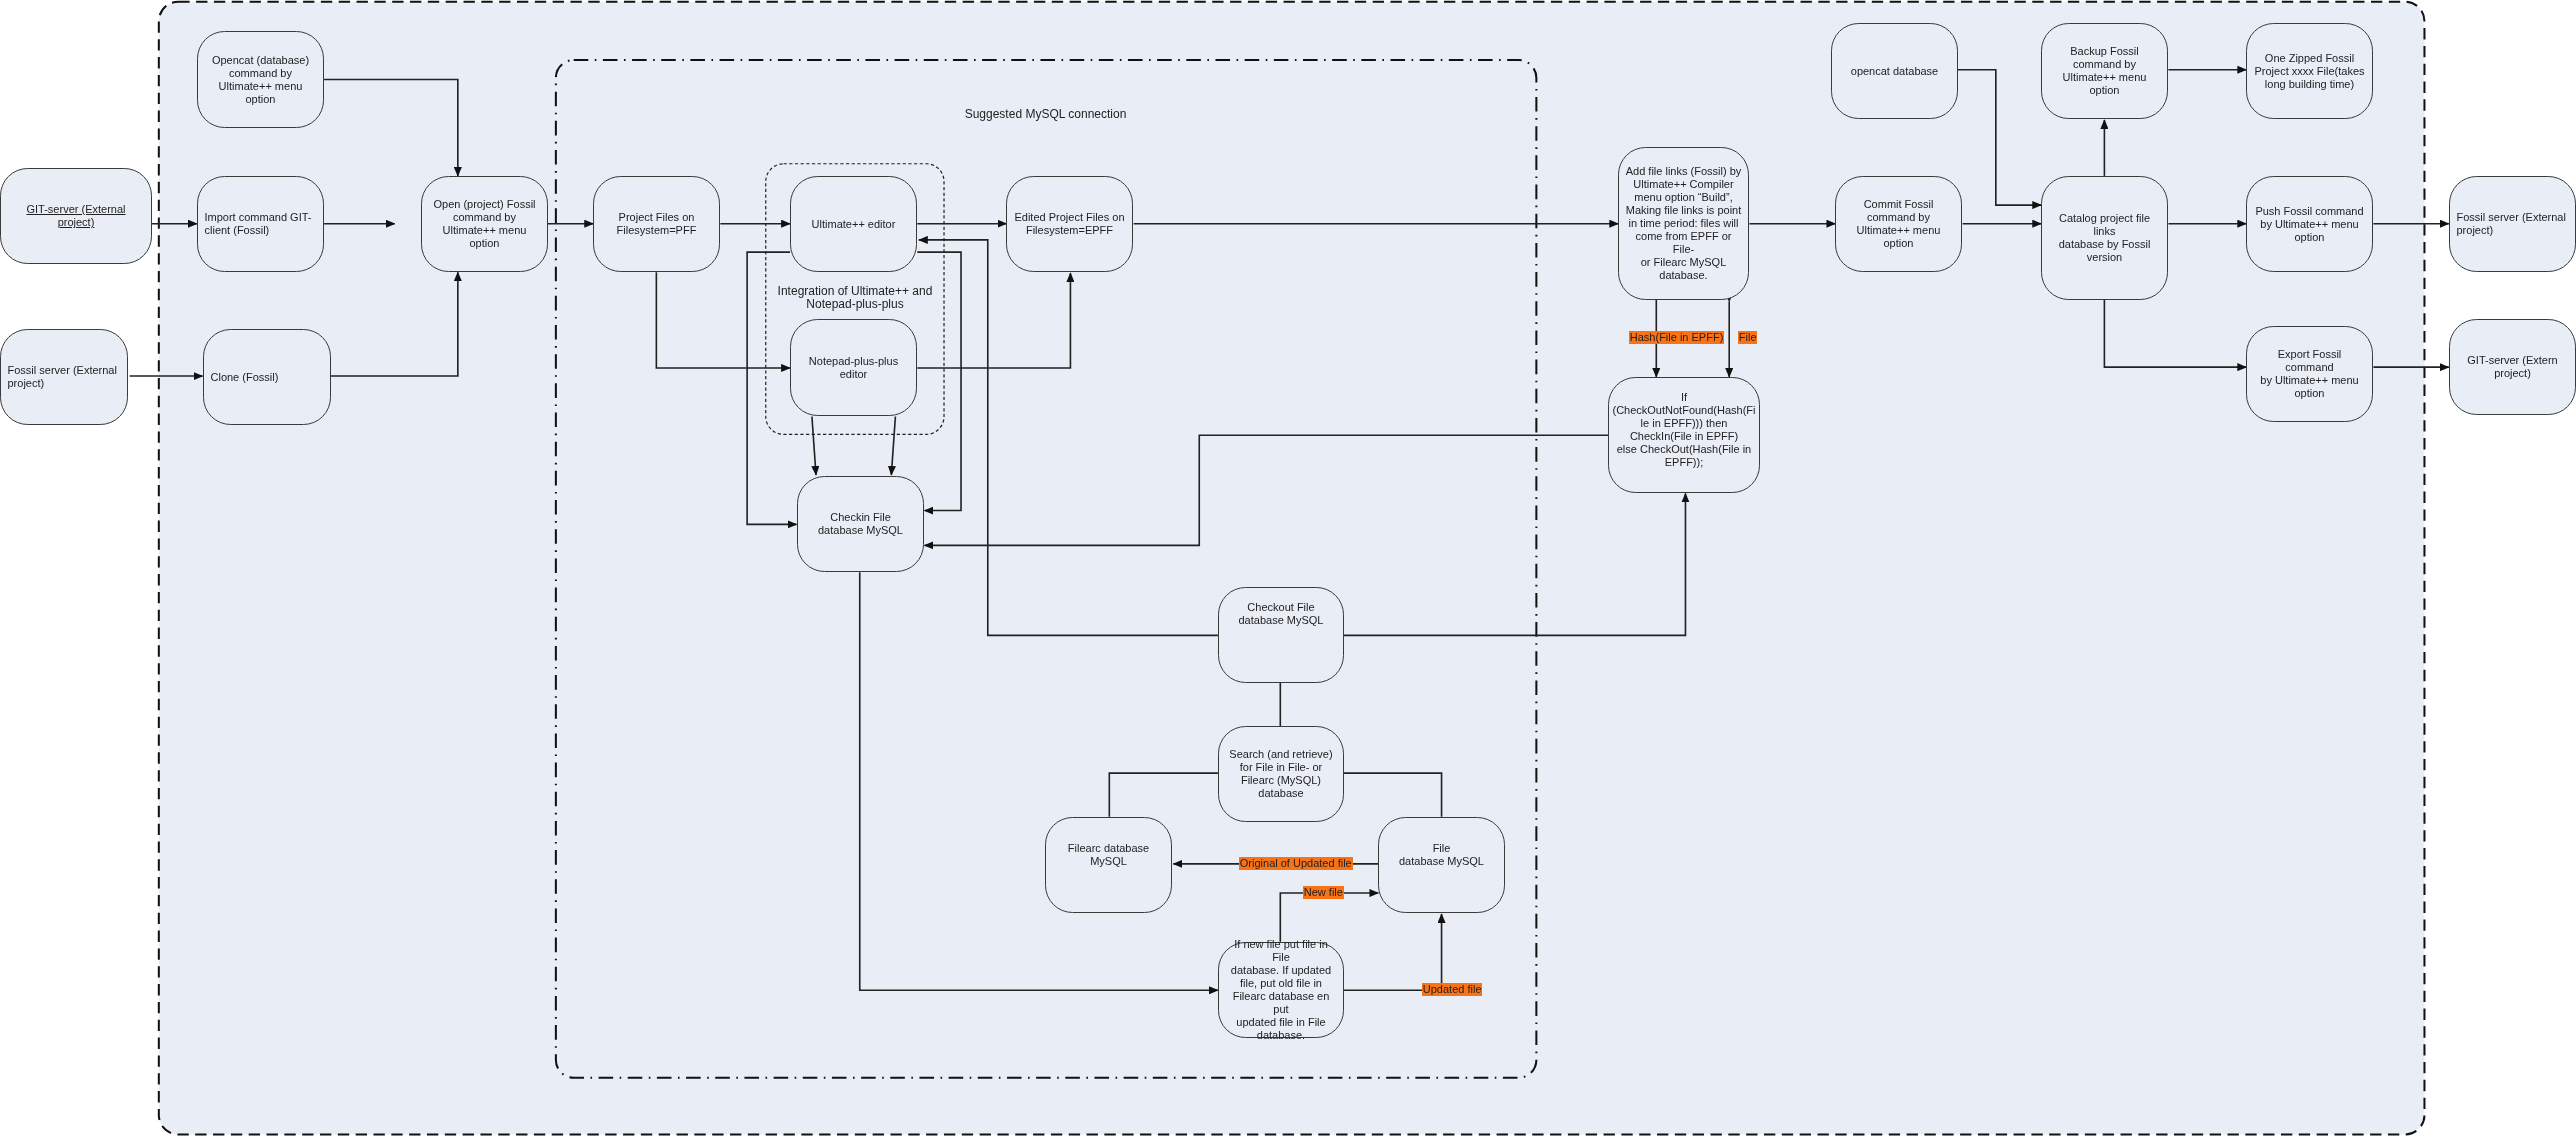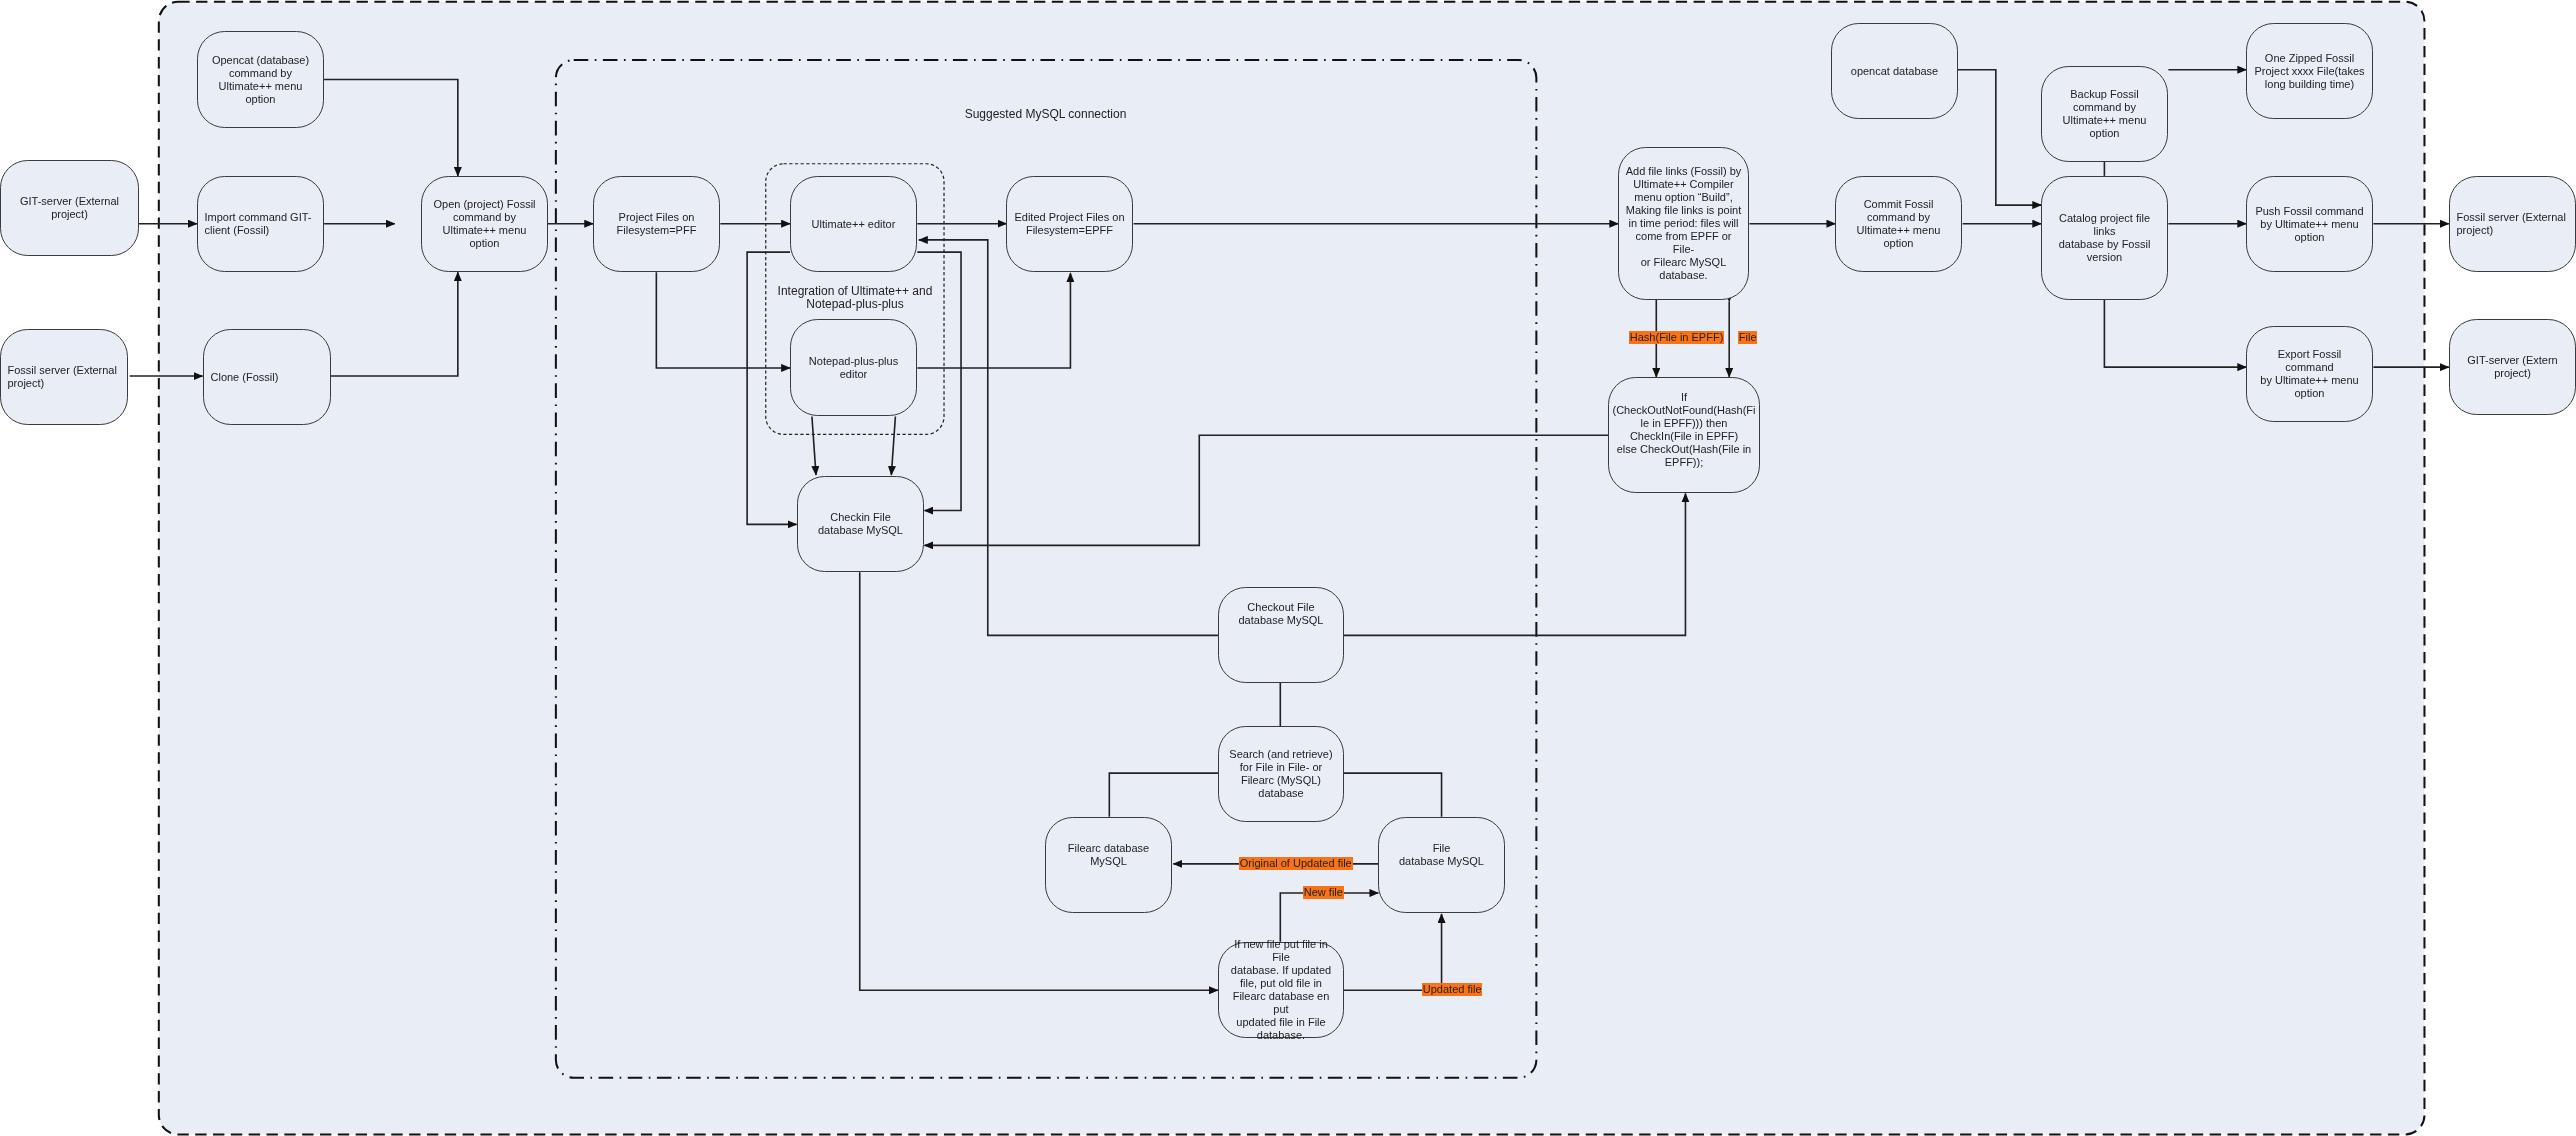--- a/index.html
+++ b/index.html
@@ -74,21 +74,21 @@
     <path d="M2597,336 V453 H2772" marker-end="url(#arr)"></path>
     <path d="M2929,276 H3022" marker-end="url(#arr)"></path>
     <path d="M2929,453 H3022" marker-end="url(#arr)"></path>
   </g>
 </svg>
 
 <div class="lbl" style="left:940px;top:108px;width:211px;">Suggested MySQL connection</div>
 <div class="lbl" style="left:770px;top:285px;width:170px;">Integration of Ultimate++ and
 Notepad-plus-plus</div>
 
-<div class="node" style="left:0;top:160px;width:139px;height:96px;">GIT-server (External
+<div class="node" style="left:0;top:168px;width:152px;height:96px;text-decoration:underline;">GIT-server (External
 project)</div>
 <div class="node left" style="left:0;top:329px;width:128px;height:96px;">Fossil server (External
 project)</div>
 <div class="node" style="left:197px;top:31px;width:127px;height:97px;">Opencat (database)
 command by
 Ultimate++ menu option</div>
 <div class="node left" style="left:197px;top:176px;width:127px;height:96px;">Import command GIT-
 client (Fossil)</div>
 <div class="node left" style="left:203px;top:329px;width:128px;height:96px;">Clone (Fossil)</div>
 <div class="node" style="left:395px;top:176px;width:127px;height:96px;margin-left:26px;">Open (project) Fossil
@@ -137,21 +137,21 @@
 else CheckOut(Hash(File in
 EPFF));</div>
 <div class="node" style="left:1835px;top:176px;width:127px;height:96px;">Commit Fossil
 command by
 Ultimate++ menu option</div>
 
 <div class="node" style="left:1831px;top:23px;width:127px;height:96px;">opencat database</div>
 <div class="node" style="left:2041px;top:176px;width:127px;height:124px;">Catalog project file links
 database by Fossil
 version</div>
-<div class="node" style="left:2041px;top:23px;width:127px;height:96px;margin-top:43px;">Backup Fossil
+<div class="node" style="left:2041px;top:23px;width:127px;height:96px;">Backup Fossil
 command by
 Ultimate++ menu option</div>
 <div class="node" style="left:2246px;top:23px;width:127px;height:96px;">One Zipped Fossil
 Project xxxx File(takes
 long building time)</div>
 <div class="node" style="left:2246px;top:176px;width:127px;height:96px;">Push Fossil command
 by Ultimate++ menu
 option</div>
 <div class="node" style="left:2246px;top:326px;width:127px;height:96px;">Export Fossil command
 by Ultimate++ menu

